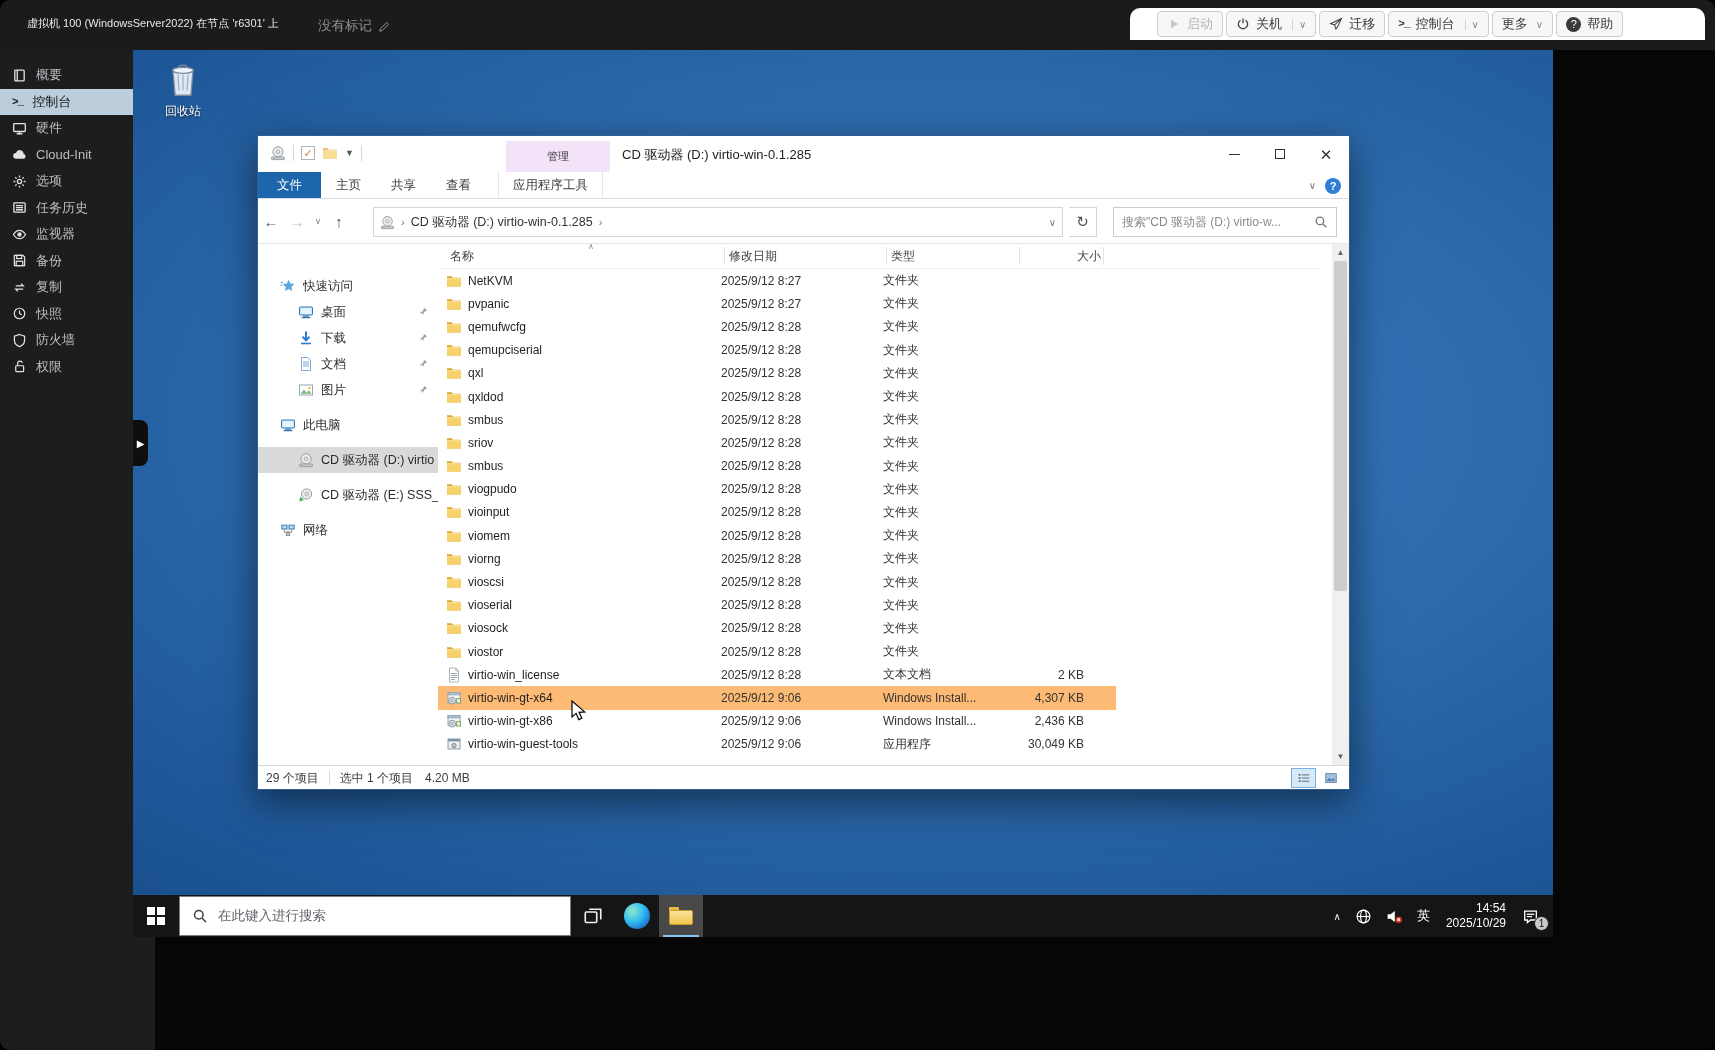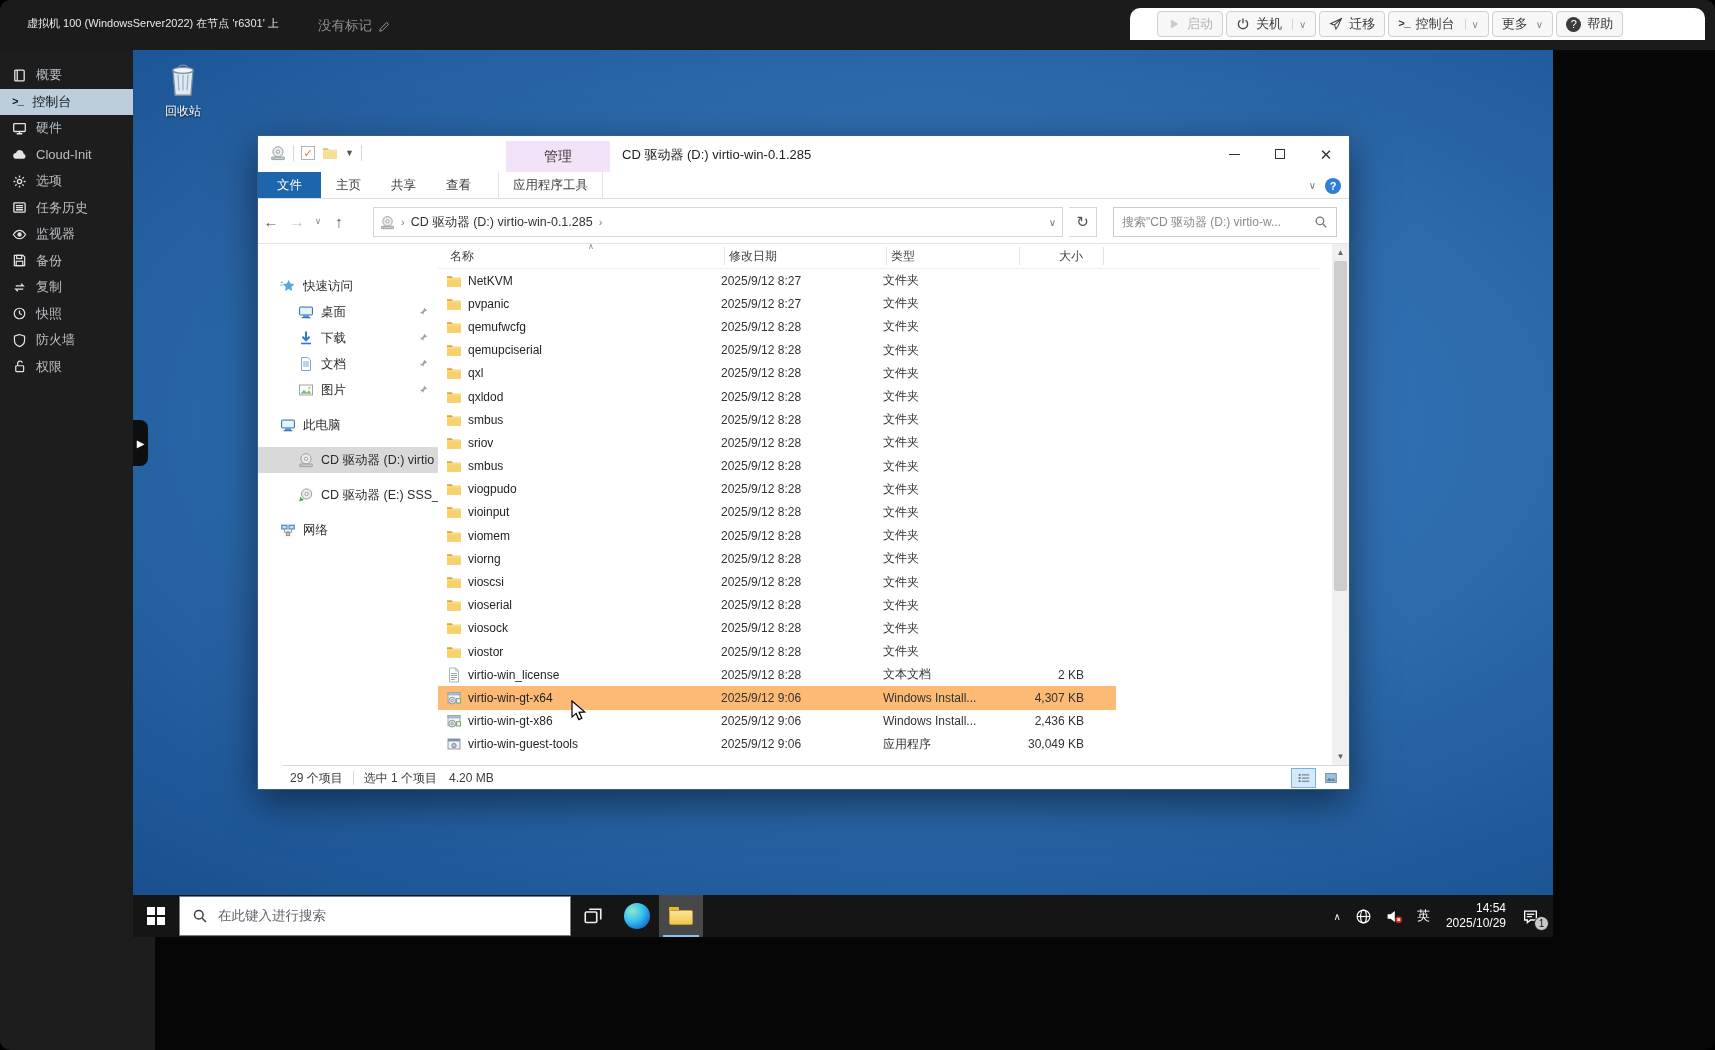--- a/index.html
+++ b/index.html
@@ -36,21 +36,21 @@
   #recycle-bin .rb-label{margin-top:3px;color:#fff;font-size:12px;text-shadow:0 1px 2px rgba(0,0,0,.8);}
 
   
   #explorer{position:absolute;left:124px;top:85px;width:1093px;height:655px;background:#fff;border:1px solid #2f5f94;box-shadow:0 12px 36px rgba(0,0,0,.5);}
   .xtitlebar{position:relative;height:36px;background:#fff;}
   .qat{position:absolute;left:12px;top:9px;display:flex;align-items:center;gap:7px;}
   .qat .ic{width:16px;height:16px;}
   .qat-sep{width:1px;height:16px;background:#d6d6d6;}
   .qat-check{width:14px;height:14px;border:1px solid #b5b5b5;background:#fff;color:#e0762e;font-size:11px;font-weight:bold;display:flex;align-items:center;justify-content:center;}
   .qat-caret{color:#555;font-size:9px;}
-  .ctx-group{position:absolute;left:248px;top:5px;width:104px;height:31px;background:#f2e3f9;color:#3b3b3b;font-size:14px;display:flex;align-items:center;justify-content:center;}
+  .ctx-group{position:absolute;left:248px;top:5px;width:104px;height:31px;background:#f2e3f9;color:#3b3b3b;font-size:11px;display:flex;align-items:center;justify-content:center;}
   .xtitle{position:absolute;left:364px;top:10px;font-size:13px;color:#222;white-space:nowrap;}
   .winctrls{position:absolute;right:0;top:0;height:36px;display:flex;}
   .wbtn{width:46px;height:36px;display:flex;align-items:center;justify-content:center;color:#333;cursor:pointer;}
   .glyph-min{width:11px;height:1px;background:#333;}
   .glyph-max{width:10px;height:10px;border:1px solid #333;}
   .glyph-close{font-size:15px;line-height:1;}
 
   .xtabs{position:relative;height:27px;border-bottom:1px solid #dcdcdc;display:flex;align-items:stretch;}
   .xtab{padding:0 15px;display:flex;align-items:center;font-size:12.5px;color:#3c3c3c;cursor:pointer;}
   .xtab.accent{background:#1e66ab;color:#fff;padding:0 19px;}
@@ -78,37 +78,37 @@
   .nav-item .ic{width:16px;height:16px;flex:none;}
   .nav-item.lvl0{padding-left:22px;}
   .nav-item.lvl1{padding-left:40px;}
   .nav-item.gap{margin-top:9px;}
   .nav-item.selected{background:#d9d9d9;}
   .nav-item .lbl{overflow:hidden;text-overflow:clip;max-width:118px;}
 
   .xlist{width:883px;position:relative;}
   .xhead{height:25px;display:flex;align-items:center;border-bottom:1px solid #f0f0f0;font-size:12px;color:#3f3f3f;padding-left:8px;position:relative;}
   .hcell{border-right:1px solid #e3e3e3;height:18px;display:flex;align-items:flex-end;padding-left:4px;cursor:pointer;}
-  .hc-name{width:279px;}.hc-date{width:162px;}.hc-type{width:133px;}.hc-size{width:84px;justify-content:flex-end;padding-right:20px;}
+  .hc-name{width:279px;}.hc-date{width:162px;}.hc-type{width:133px;}.hc-size{width:84px;justify-content:flex-end;padding-right:2px;}
   .sort-ind{position:absolute;left:150px;top:-2px;color:#888;font-size:8px;}
   .xrows{position:absolute;left:0;top:25px;width:883px;}
   .frow{display:flex;align-items:center;height:23.2px;width:678px;font-size:12px;color:#1f1f1f;padding-left:8px;cursor:pointer;}
   .frow.selected{background:#fdba74;}
   .fc-name{width:275px;display:flex;align-items:center;gap:6px;overflow:hidden;white-space:nowrap;}
   .fc-name .ic{width:16px;height:16px;flex:none;}
   .fc-date{width:162px;color:#333;}
   .fc-type{width:133px;color:#333;white-space:nowrap;overflow:hidden;}
   .fc-size{width:76px;text-align:right;color:#333;padding-right:8px;}
 
   .xscroll{position:absolute;right:0;top:0;width:17px;height:521px;background:#f0f0f0;display:flex;flex-direction:column;align-items:center;}
   .sc-arrow{height:17px;width:17px;display:flex;align-items:center;justify-content:center;color:#606060;font-size:8px;cursor:pointer;}
   .sc-thumb{width:13px;height:330px;background:#cdcdcd;border-radius:2px;cursor:pointer;}
   .sc-track{flex:1;}
 
-  .xstatus{height:25px;border-top:1px solid #d9d9d9;display:flex;align-items:center;font-size:12px;color:#3c3c3c;padding:0 8px;position:relative;margin-left:24px;}
+  .xstatus{height:25px;border-top:1px solid #d9d9d9;display:flex;align-items:center;font-size:12px;color:#3c3c3c;padding:0 8px;position:relative;}
   .st-sep{width:1px;height:14px;background:#d9d9d9;margin:0 10px;}
   .st-size{margin-left:12px;}
   .view-btns{position:absolute;right:6px;top:2px;display:flex;gap:2px;}
   .vbtn{width:25px;height:20px;border:1px solid transparent;display:flex;align-items:center;justify-content:center;cursor:pointer;}
   .vbtn.selected{background:#d6e9f9;border-color:#7bb1e0;}
   .vbtn .ic{width:14px;height:14px;color:#5e6a73;}
 
   
   #cursor{position:absolute;left:437px;top:650px;z-index:60;pointer-events:none;}
 

